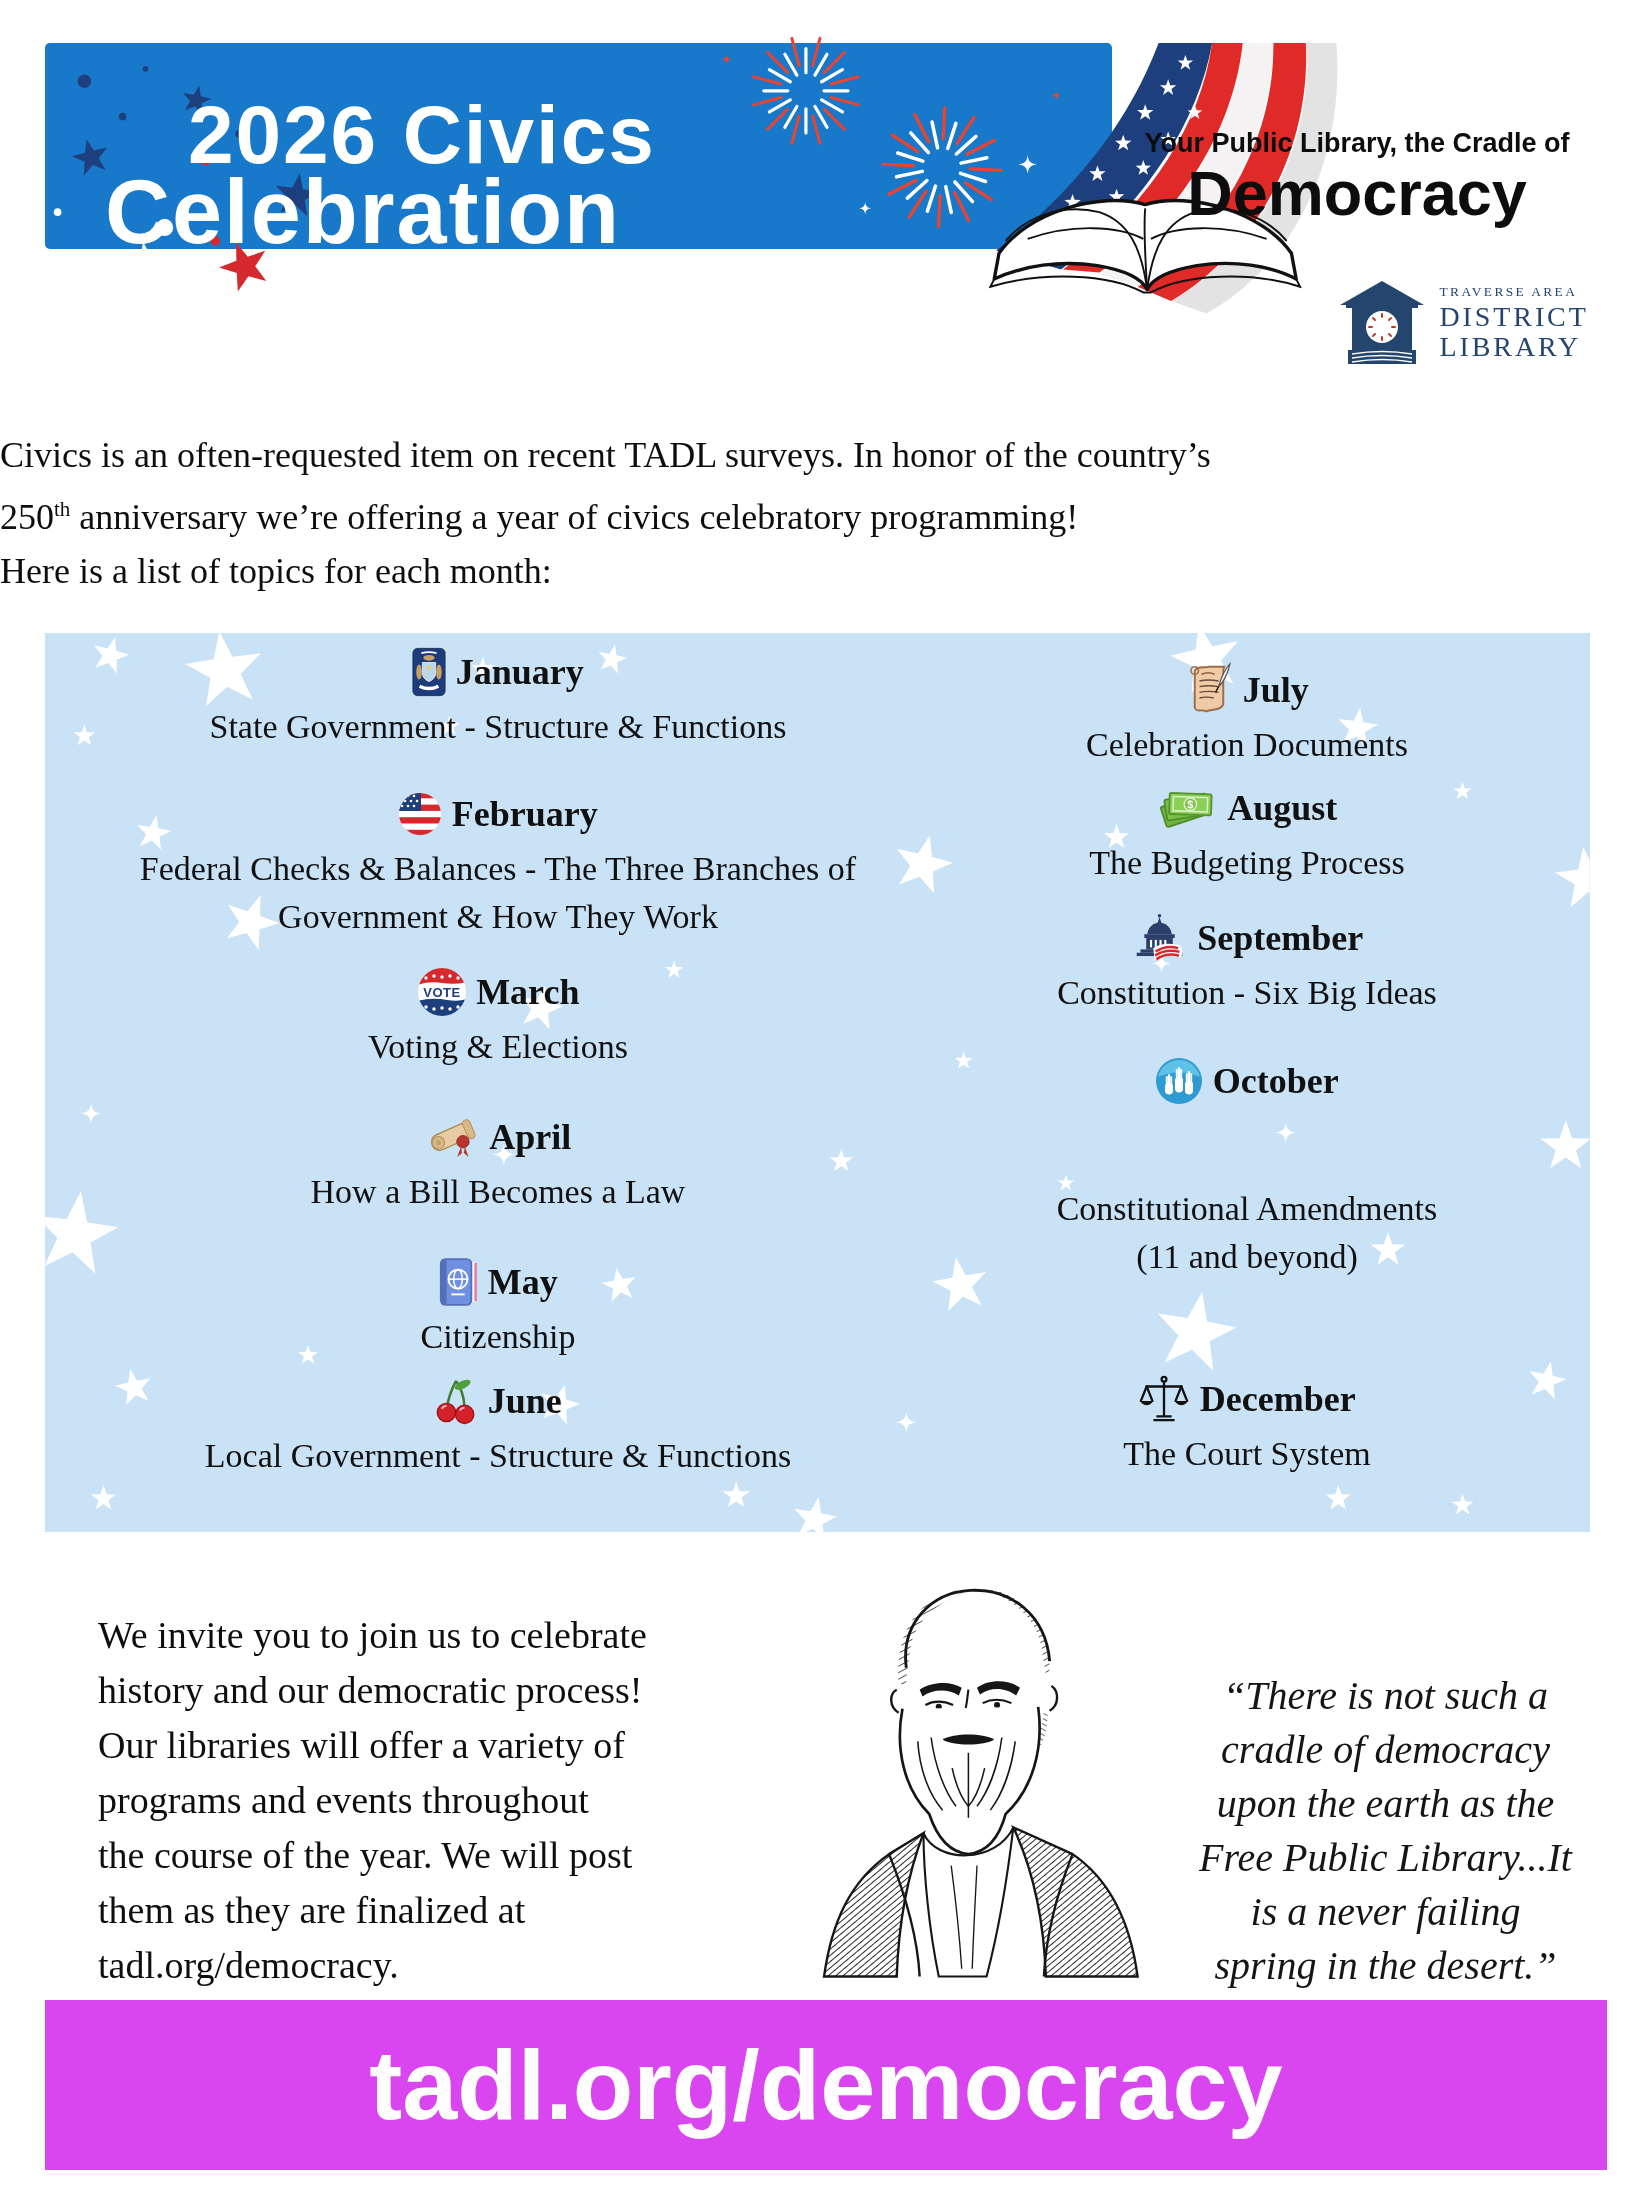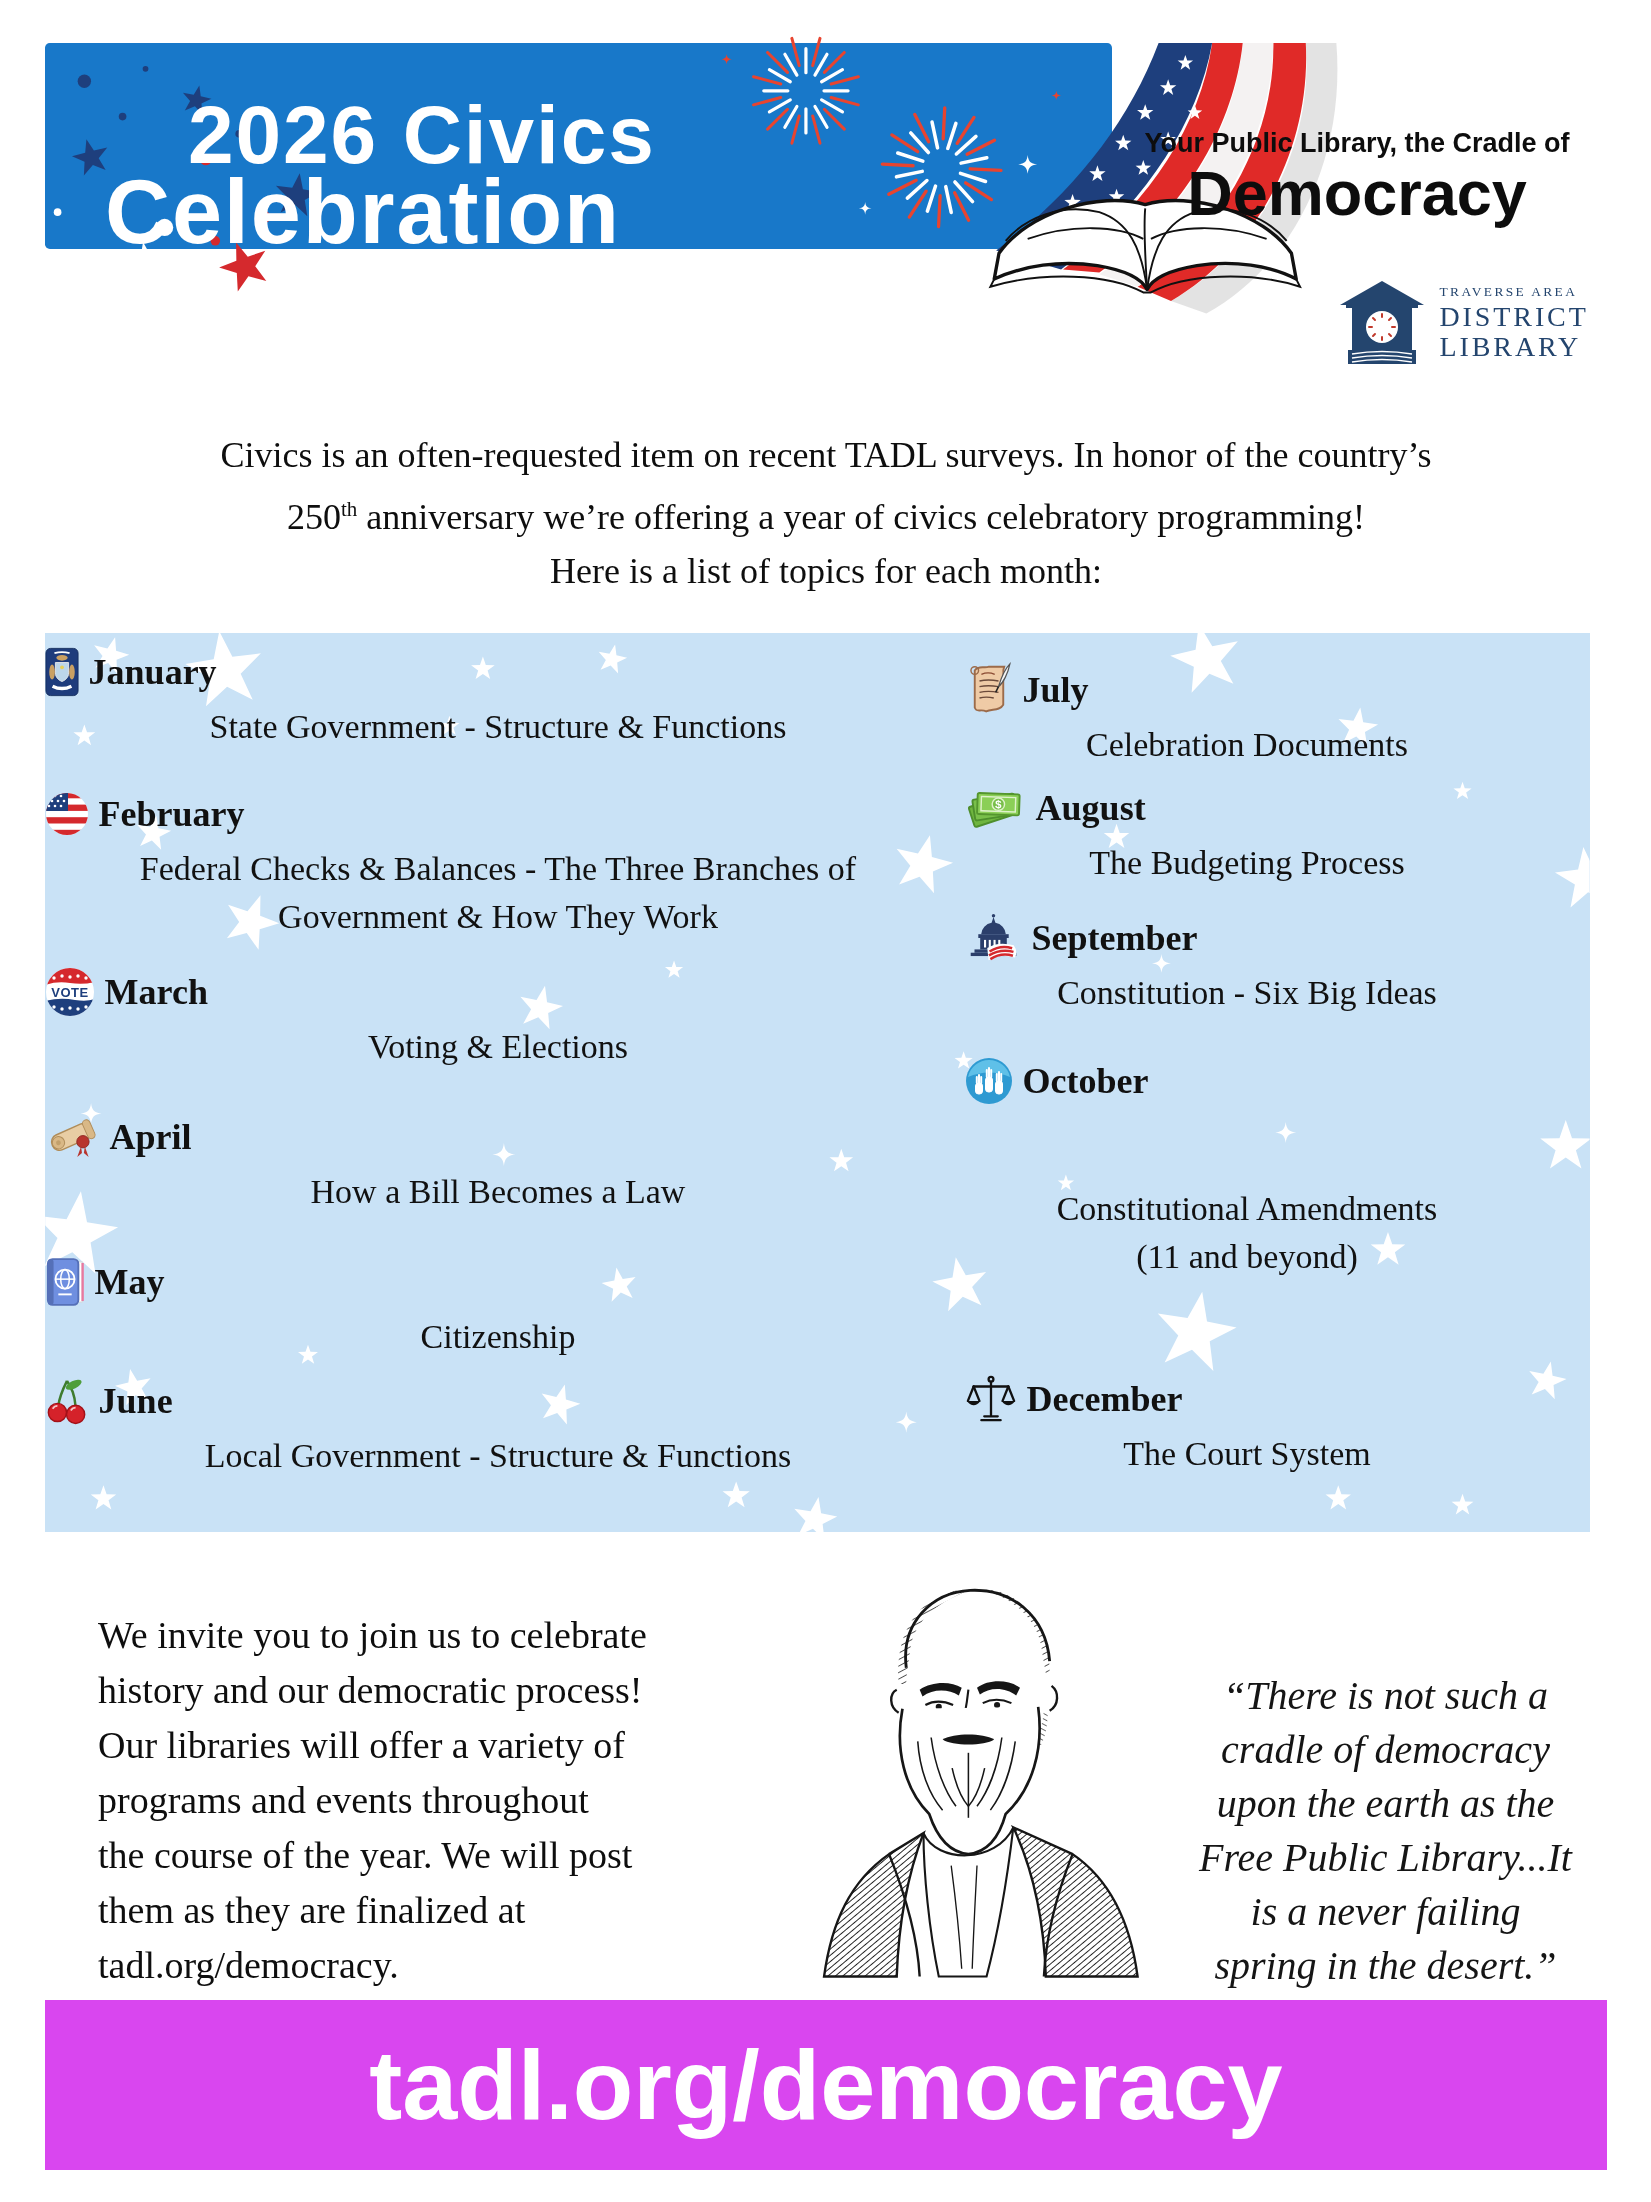--- a/index.html
+++ b/index.html
@@ -19,29 +19,29 @@
        font-family:"Liberation Sans",sans-serif;font-weight:700;font-size:27px;color:#0d0d0d;}
   .tagline-large{left:1099px;top:157px;width:516px;text-align:center;
        font-family:"Liberation Sans",sans-serif;font-weight:700;font-size:63px;color:#0d0d0d;}
   .logo{left:1336px;top:275px;width:287px;height:96px;display:flex;gap:11.5px;align-items:center;}
   .logo-text{color:#24456e;line-height:1;}
   .logo-l1{font-size:13.4px;letter-spacing:2.4px;margin-bottom:3.8px;}
   .logo-l2{font-size:28px;letter-spacing:2.9px;margin-bottom:1.9px;}
   .logo-l3{font-size:28px;letter-spacing:2.9px;}
 
   
-  .intro{left:0;top:428px;width:1652px;text-align:center;font-size:36px;line-height:54px;color:#0e0e0e;}
+  .intro{left:0;top:428px;width:1652px;text-align:left;font-size:36px;line-height:54px;color:#0e0e0e;}
   .intro sup{font-size:21px;}
 
   
   .listbox-bg{left:45px;top:633px;width:1545px;height:899px;background:#c9e2f6;}
   .mb{text-align:center;z-index:2;}
   .col-l{left:45px;width:906px;}
   .col-r{left:965px;width:564px;}
-  .mh{display:flex;align-items:center;justify-content:flex-start;gap:9.6px;
+  .mh{display:flex;align-items:center;justify-content:center;gap:9.6px;
       font-weight:700;font-size:36px;color:#111;height:59px;}
   .mh svg{flex:0 0 auto;}
   .mt{font-size:34px;line-height:48px;color:#111;white-space:pre-line;margin-top:2px;}
 
   
   .invite{left:98px;top:1608px;width:746px;font-size:38px;line-height:55px;
           white-space:pre-line;color:#0e0e0e;}
   .quote{left:1120px;top:1615px;width:531px;text-align:center;font-style:italic;
          font-size:40px;line-height:54px;white-space:pre-line;color:#151515;}
   .quote-attr{margin-top:1.9px;}

